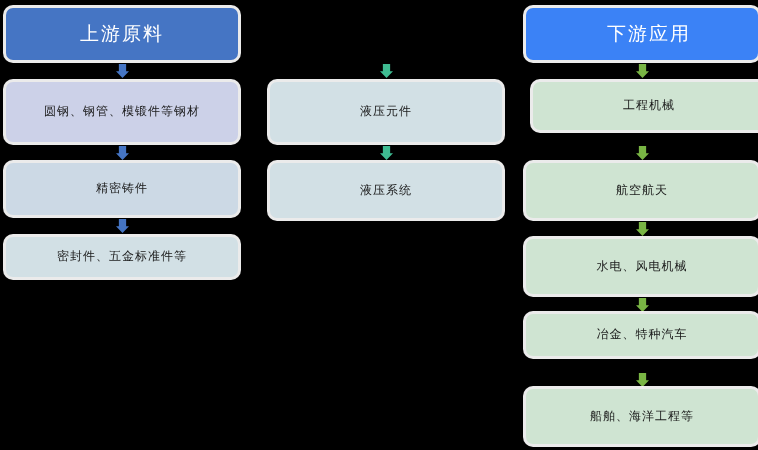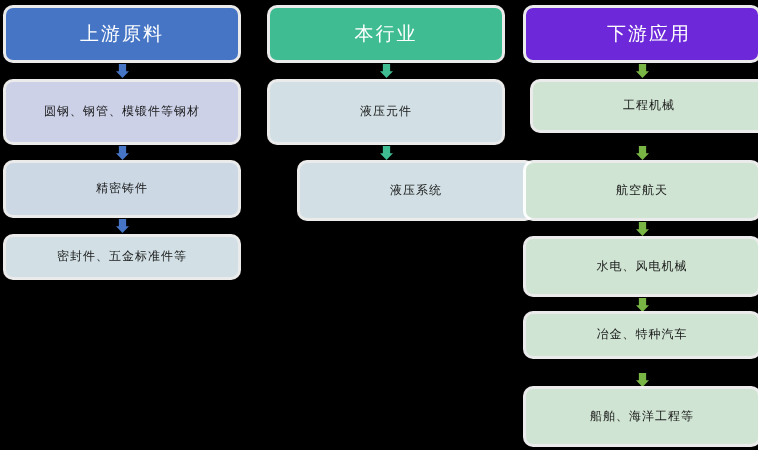--- a/index.html
+++ b/index.html
@@ -55,21 +55,21 @@
   }
   .node-body {
     color: #1a1a1a;
     font-size: 12px;
     font-weight: 400;
     letter-spacing: 1px;
   }
 
   .hdr-blue  { background: #4575c4; }
   .hdr-teal  { background: #3fbc92; }
-  .hdr-olive { background: #6d28d9; padding-left: 24px; }
+  .hdr-olive { background: #3b82f6; padding-left: 24px; }
 
   .body-lavender { background: #ccd1e8; }
   .body-steel    { background: #ccd9e5; }
   .body-ice      { background: #d2e0e5; }
   .body-mint     { background: #cfe4d2; }
 
   .arrow {
     position: absolute;
     width: 13px;
     height: 14px;
@@ -97,29 +97,28 @@
 
     <div class="node node-body body-steel" style="top:163px; height:52px;">精密铸件</div>
 
     <div class="arrow arrow-blue" style="top:219px;"></div>
 
     <div class="node node-body body-ice" style="top:237px; height:40px;">密封件、五金标准件等</div>
   </div>
 
   <div class="column col-industry">
 
-    <div class="node node-header hdr-teal" style="top:8px; height:52px;">本行业</div>
 
     <div class="arrow arrow-teal" style="top:64px;"></div>
 
     <div class="node node-body body-ice" style="top:82px; height:60px;">液压元件</div>
 
     <div class="arrow arrow-teal" style="top:146px;"></div>
 
-    <div class="node node-body body-ice" style="top:163px; height:55px;margin-left:30px;">液压系统</div>
+    <div class="node node-body body-ice" style="top:163px; height:55px;">液压系统</div>
   </div>
 
   <div class="column col-downstream">
 
     <div class="node node-header hdr-olive" style="top:8px; height:52px;">下游应用</div>
 
     <div class="arrow arrow-olive" style="top:64px;"></div>
 
     <div class="node node-body body-mint" style="top:82px; height:48px;margin-left:7px;">工程机械</div>
 

